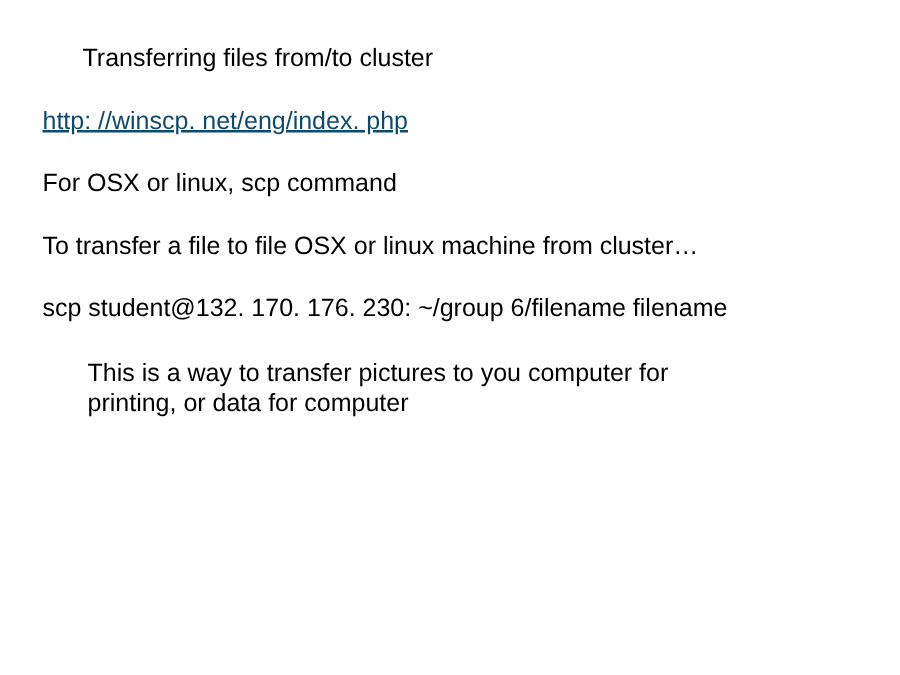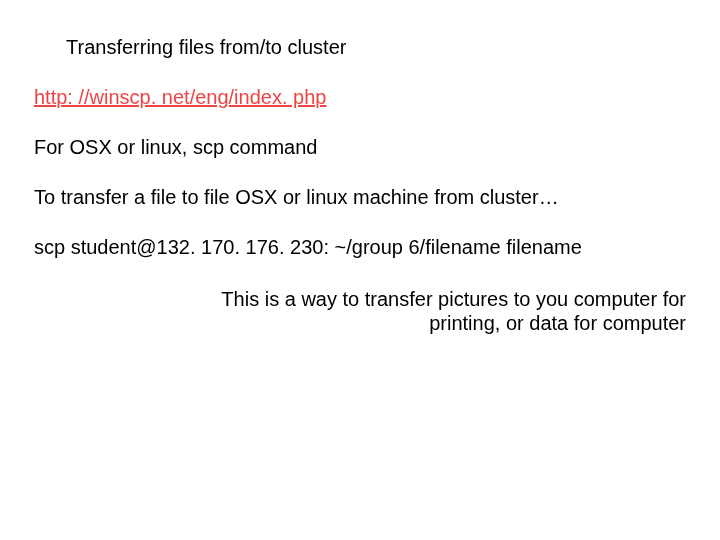--- a/index.html
+++ b/index.html
@@ -9,27 +9,26 @@
       background: #ffffff;
       font-family: Arial, Helvetica, sans-serif;
       font-size: 20px;
       color: #000000;
       padding: 35px 34px 20px 34px;
       line-height: 1.2;
     }
     .title { margin-bottom: 26px; margin-left: 32px; }
     .block { margin-bottom: 26px; }
     a.link {
-      color: #ef4444;
+      color: #0c4a6e;
       text-decoration: underline;
     }
     .indented {
       padding-left: 36px;
       margin-top: 28px;
-      text-align: right;
     }
   </style>
 </head>
 <body>
 
 <div class="title">Transferring files from/to cluster</div>
 
 <div class="block">
   <a class="link" href="#">http: //winscp. net/eng/index. php</a>
 </div>

